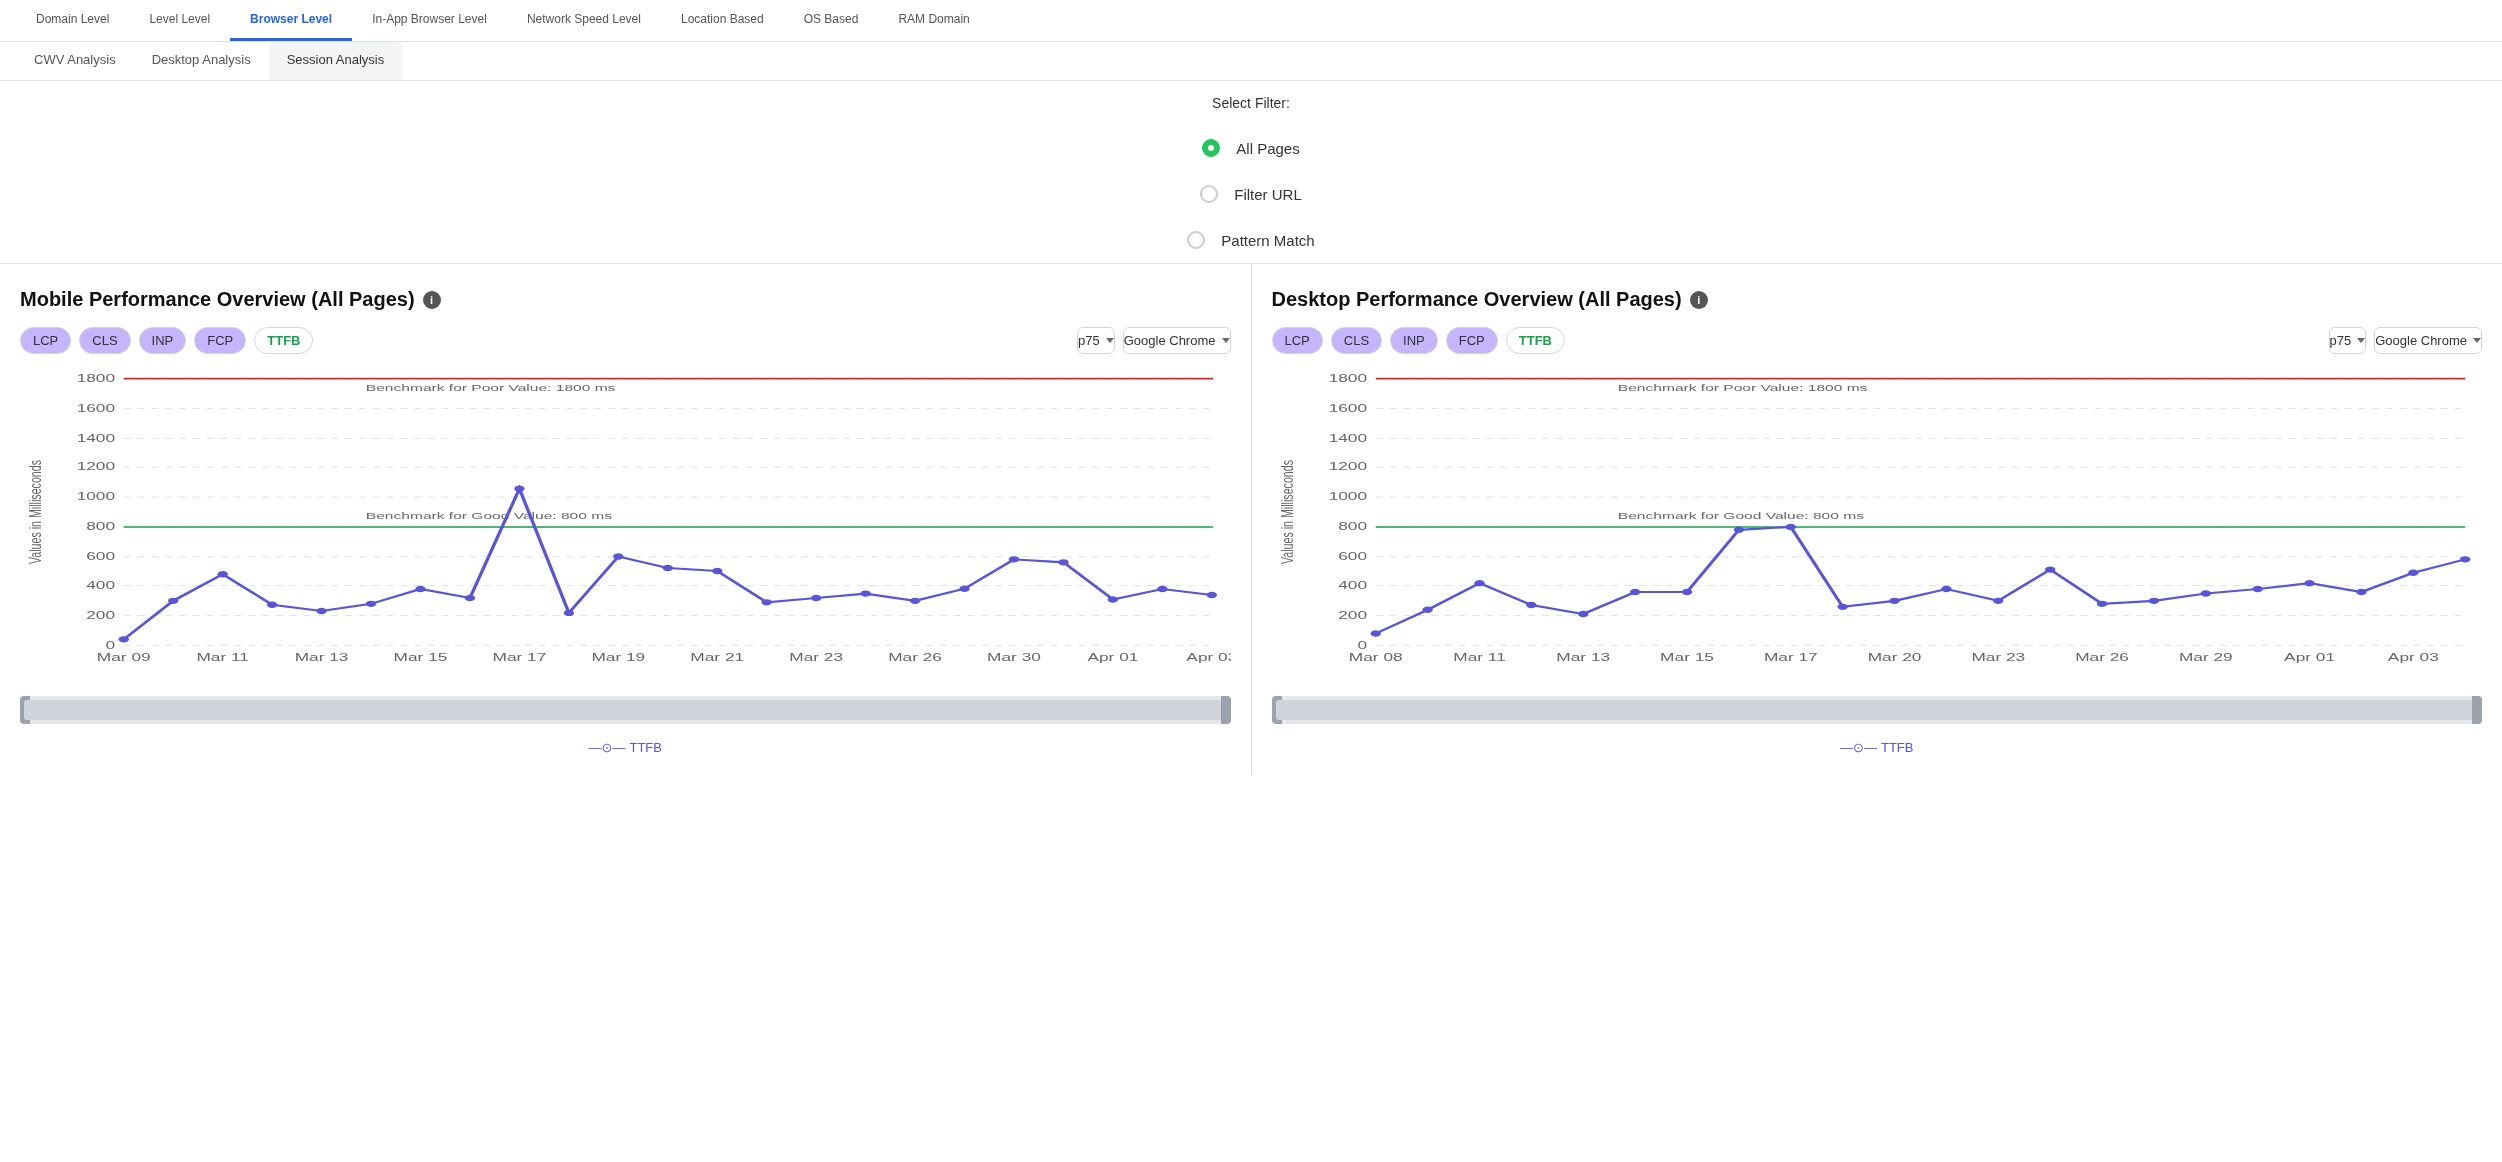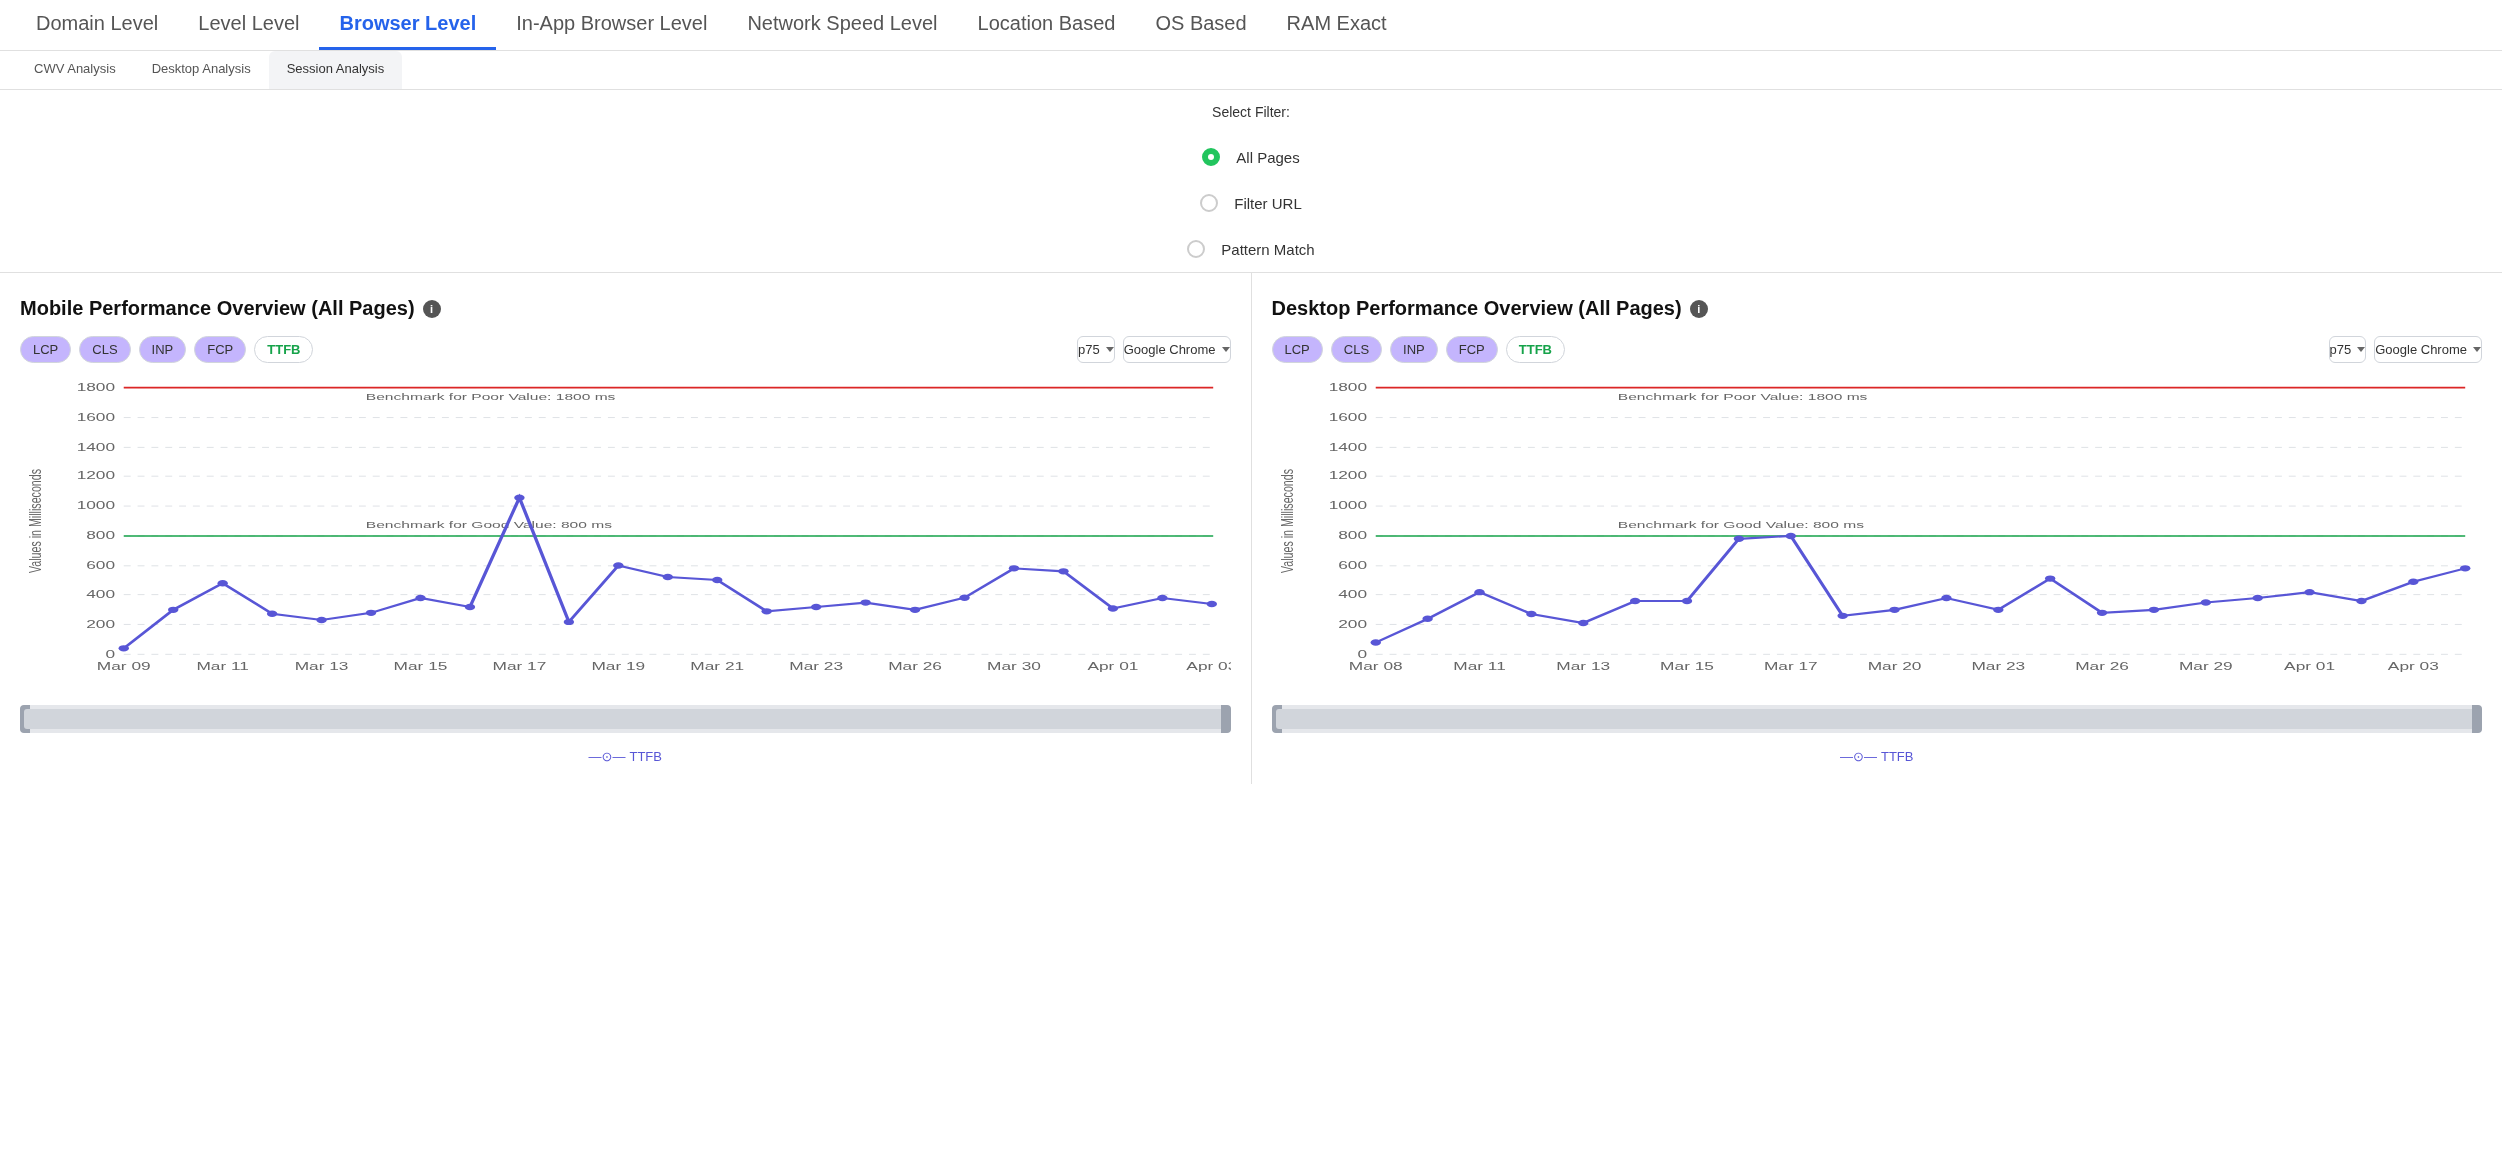--- a/index.html
+++ b/index.html
@@ -9,21 +9,21 @@
     .top-tabs {
       display: flex;
       border-bottom: 1px solid #e0e0e0;
       padding: 0 16px;
       background: #fff;
     }
     .top-tab {
       padding: 12px 20px;
       cursor: pointer;
       color: #555;
-      font-size: 20px;
+      font-size: 12px;
       border-bottom: 3px solid transparent;
       white-space: nowrap;
     }
     .top-tab.active {
       color: #2563eb;
       font-weight: 600;
       border-bottom: 3px solid #2563eb;
     }
 
     
@@ -222,21 +222,21 @@
 <body>
 
 <div class="top-tabs">
   <div class="top-tab">Domain Level</div>
   <div class="top-tab">Level Level</div>
   <div class="top-tab active">Browser Level</div>
   <div class="top-tab">In-App Browser Level</div>
   <div class="top-tab">Network Speed Level</div>
   <div class="top-tab">Location Based</div>
   <div class="top-tab">OS Based</div>
-  <div class="top-tab">RAM Exact</div>
+  <div class="top-tab">RAM Domain</div>
 </div>
 
 <div class="sub-tabs">
   <div class="sub-tab">CWV Analysis</div>
   <div class="sub-tab">Desktop Analysis</div>
   <div class="sub-tab active">Session Analysis</div>
 </div>
 
 <div class="filter-row">
   <span class="filter-label">Select Filter:</span>

